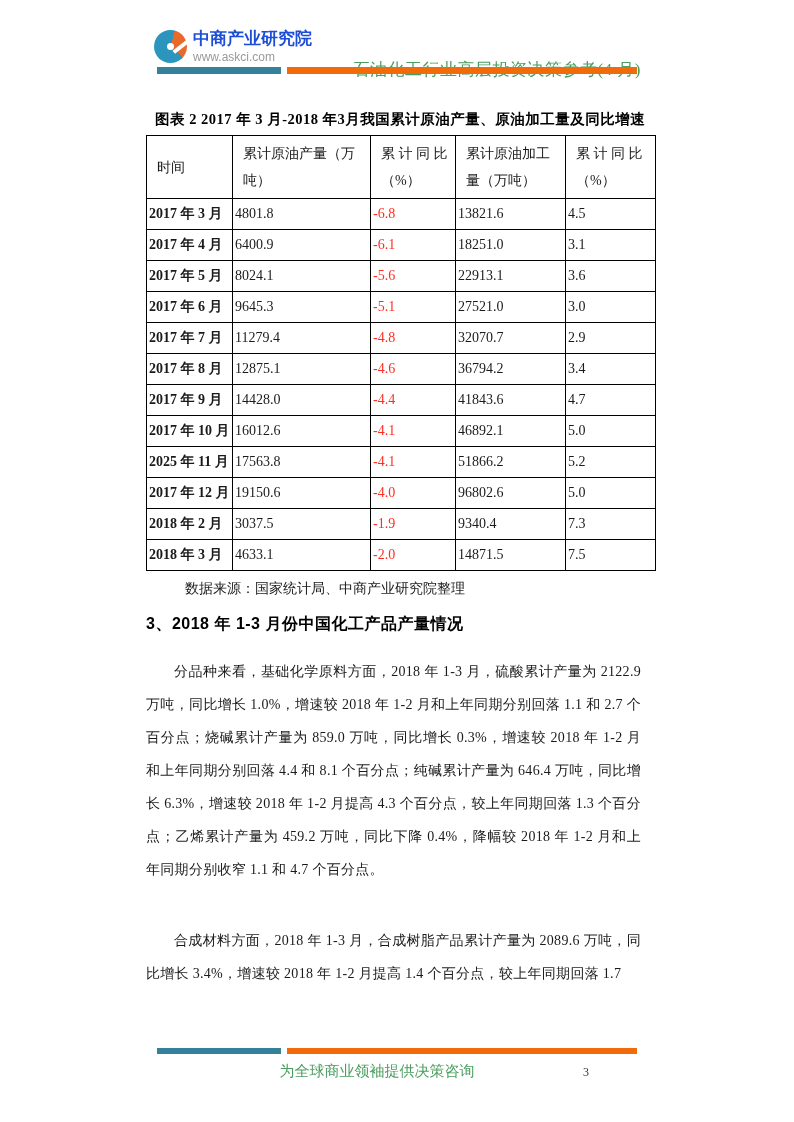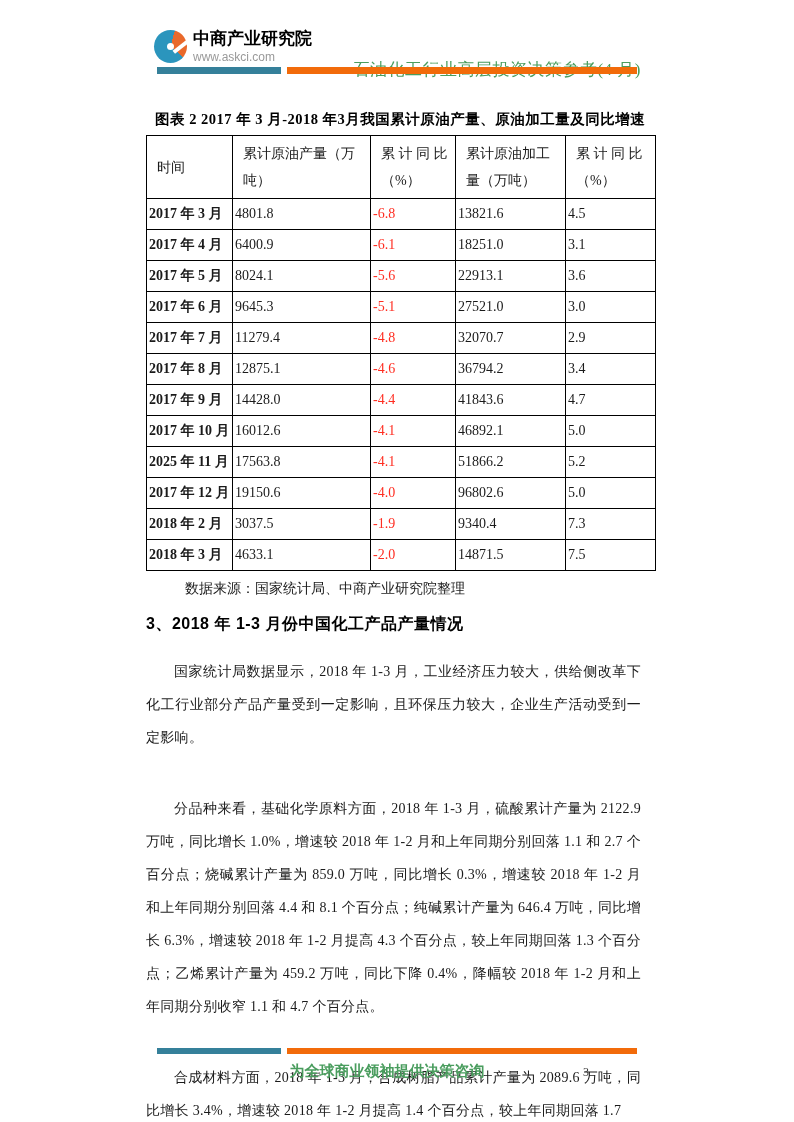--- a/index.html
+++ b/index.html
@@ -19,21 +19,21 @@
   }
   .logo-circle::before { 
     content:""; position:absolute; left:54%; top:46%; width:17px; height:4px;
     background:#ffffff; transform:rotate(-38deg);
   }
   .logo-circle::after { 
     content:""; position:absolute; left:40%; top:40%; width:7px; height:7px;
     border-radius:50%; background:#ffffff;
   }
   .logo-text { display:flex; flex-direction:column; line-height:1.1; }
-  .logo-name { font-family:"Liberation Sans","DejaVu Sans",sans-serif; font-weight:bold; font-size:17px; color:#000000; }
+  .logo-name { font-family:"Liberation Sans","DejaVu Sans",sans-serif; font-weight:bold; font-size:17px; color:#1d4ed8; }
   .logo-url  { font-family:"Liberation Sans","DejaVu Sans",sans-serif; font-size:12px; color:#999999; margin-top:2px; }
 
   .header-title {
     position:absolute; top:42px; right:153px;
     font-family:Liberation Serif, serif;
     font-size:17px; color:#4a9d5e; letter-spacing:0.5px;margin-top:16px;
   }
 
   .rule { position:absolute; left:157px; width:480px; height:7px; display:flex; }
   .rule-header { top:67px; }
@@ -76,23 +76,23 @@
   }
   .paragraphs { position:absolute; left:146px; top:655px; width:495px; }
   .paragraphs p {
     font-size:14px; line-height:33px; text-align:justify; text-indent:2em;
     color:#1a1a1a; margin:0 0 38px 0; letter-spacing:0.3px;
   }
   .paragraphs p:last-child { margin-bottom:0; }
 
   
   .footer-slogan {
-    position:absolute; left:167px; top:1062px; width:440px; text-align:center;
+    position:absolute; left:157px; top:1062px; width:440px; text-align:center;
     font-family:"Liberation Sans","DejaVu Sans",sans-serif;
-    font-size:15px; color:#4a9d5e;font-weight:bold;
+    font-size:15px; color:#4a9d5e;
   }
   .page-number { position:absolute; left:583px; top:1065px; font-size:12px; color:#333333; }
 </style>
 </head>
 <body>
 
 <div class="page">
 
   <div class="logo-block">
     <div class="logo-icon">
@@ -226,21 +226,20 @@
           <td class="neg">-2.0</td>
           <td>14871.5</td>
           <td>7.5</td>
         </tr>
       </tbody>
   </table>
   <div class="source-note">数据来源：国家统计局、中商产业研究院整理</div>
 
   <div class="section-heading">3、2018 年 1-3 月份中国化工产品产量情况</div>
   <div class="paragraphs">
-    <p>国家统计局数据显示，2018 年 1-3 月，工业经济压力较大，供给侧改革下化工行业部分产品产量受到一定影响，且环保压力较大，企业生产活动受到一定影响。</p>
     <p>分品种来看，基础化学原料方面，2018 年 1-3 月，硫酸累计产量为 2122.9 万吨，同比增长 1.0%，增速较 2018 年 1-2 月和上年同期分别回落 1.1 和 2.7 个百分点；烧碱累计产量为 859.0 万吨，同比增长 0.3%，增速较 2018 年 1-2 月和上年同期分别回落 4.4 和 8.1 个百分点；纯碱累计产量为 646.4 万吨，同比增长 6.3%，增速较 2018 年 1-2 月提高 4.3 个百分点，较上年同期回落 1.3 个百分点；乙烯累计产量为 459.2 万吨，同比下降 0.4%，降幅较 2018 年 1-2 月和上年同期分别收窄 1.1 和 4.7 个百分点。</p>
     <p>合成材料方面，2018 年 1-3 月，合成树脂产品累计产量为 2089.6 万吨，同比增长 3.4%，增速较 2018 年 1-2 月提高 1.4 个百分点，较上年同期回落 1.7</p>
   </div>
 
   <div class="rule rule-footer">
     <div class="rule-teal"></div>
     <div class="rule-gap"></div>
     <div class="rule-orange"></div>
   </div>
   <div class="footer-slogan">为全球商业领袖提供决策咨询</div>

